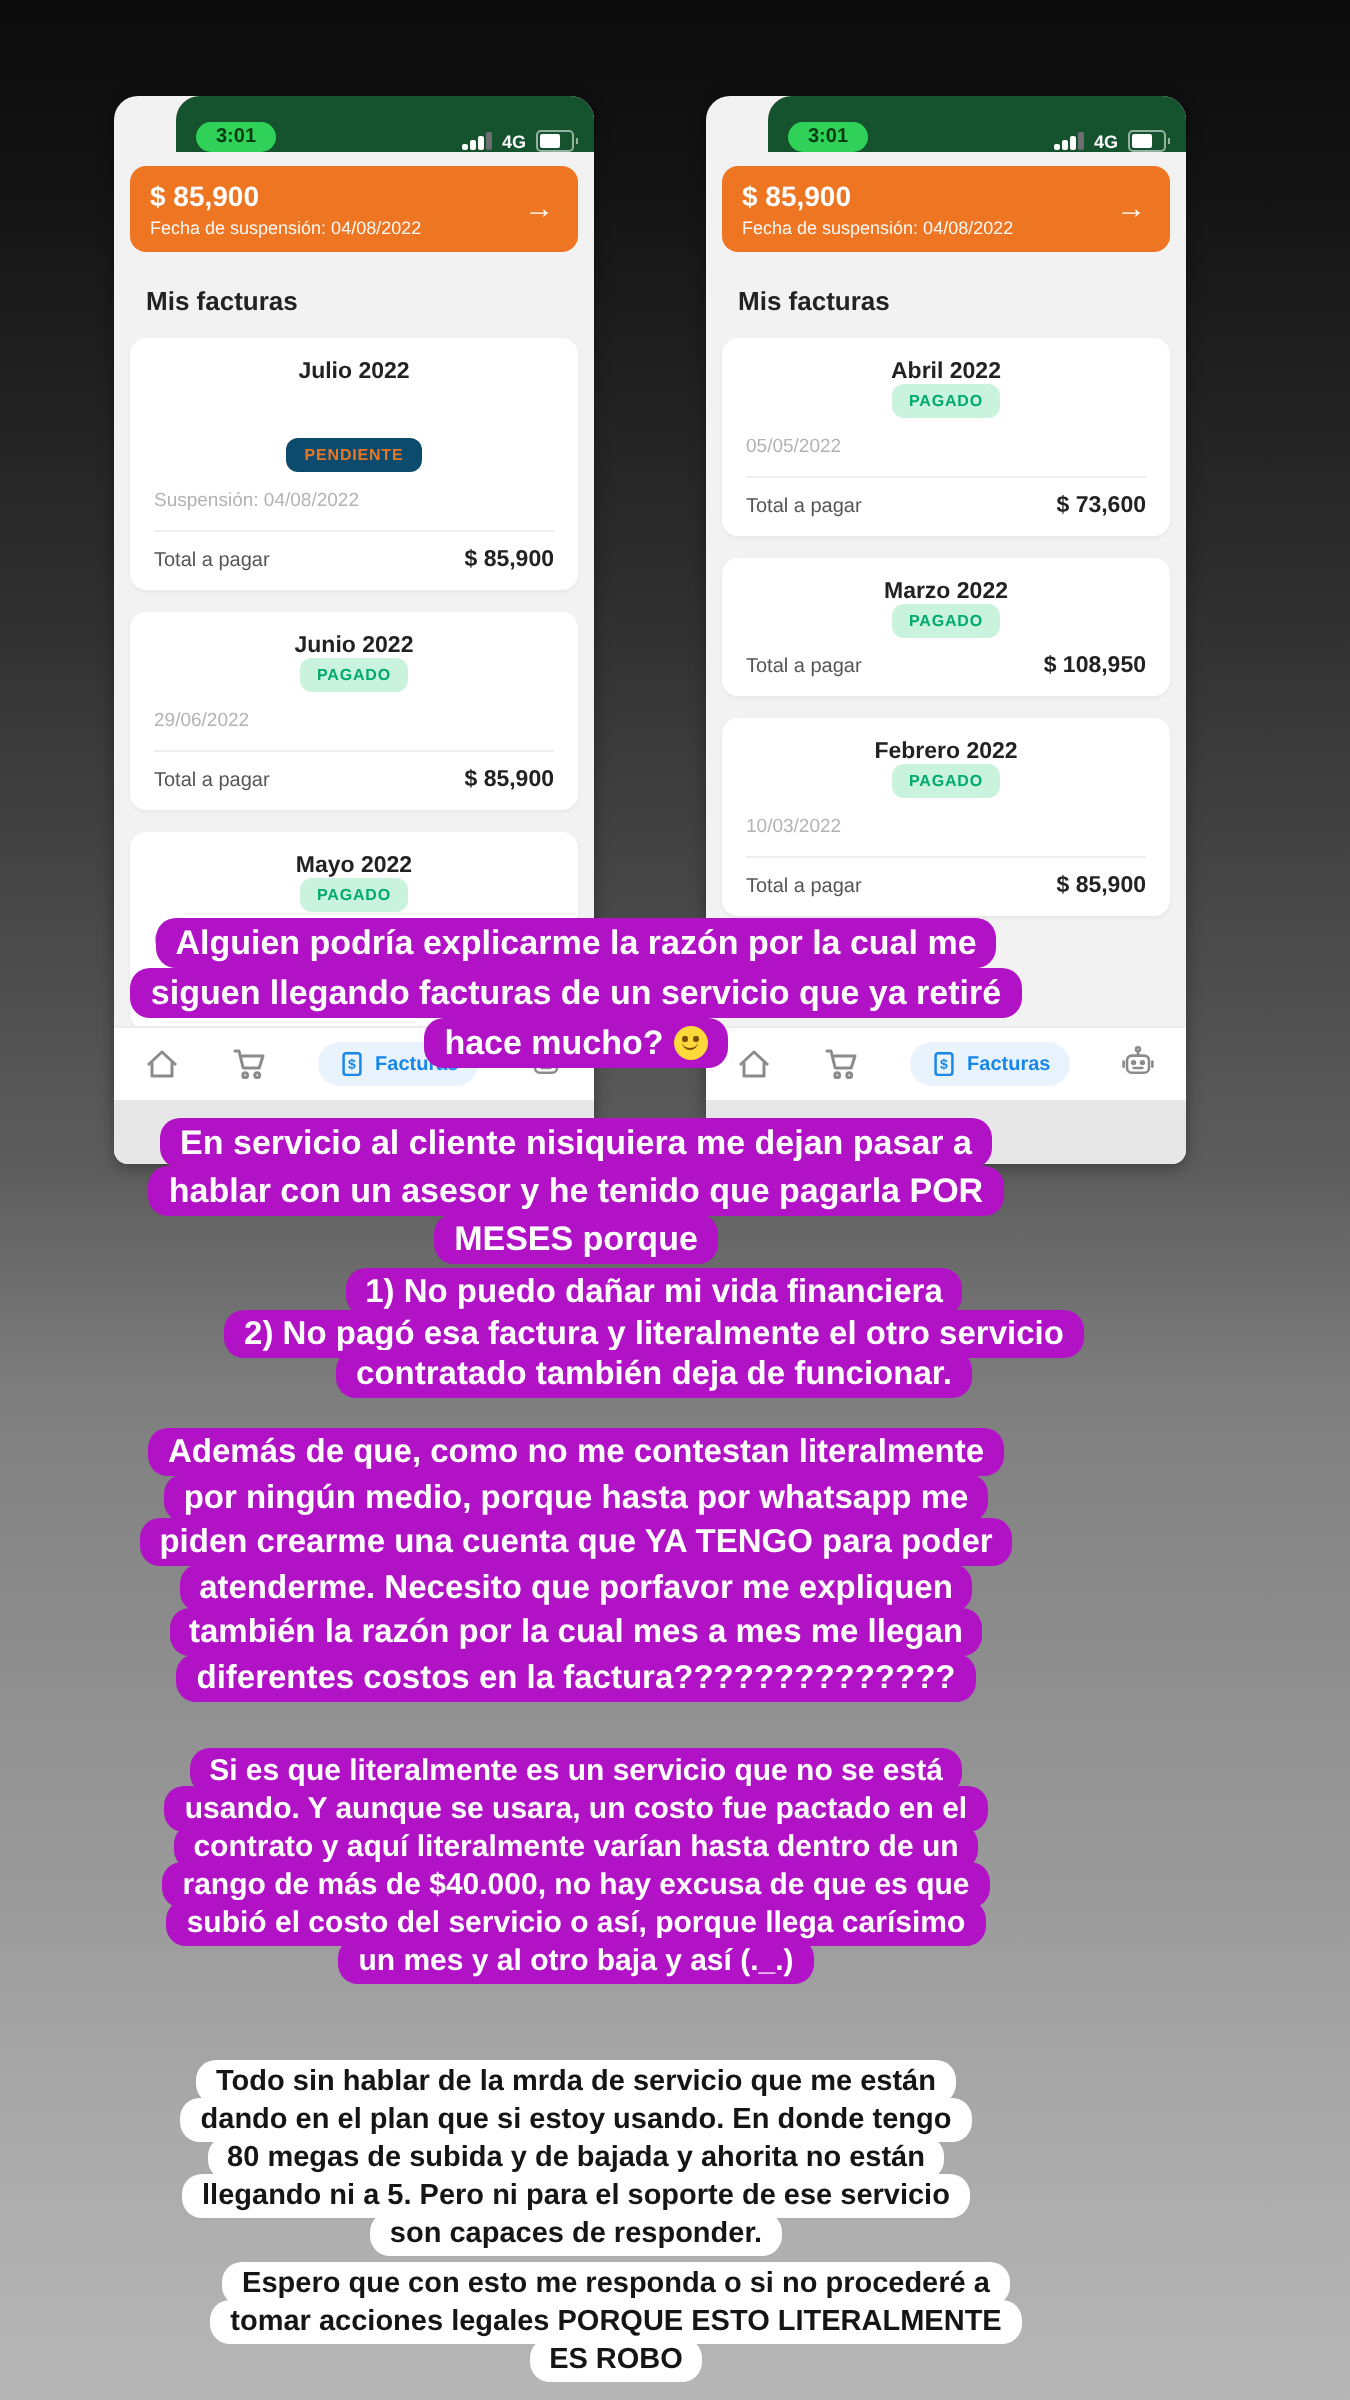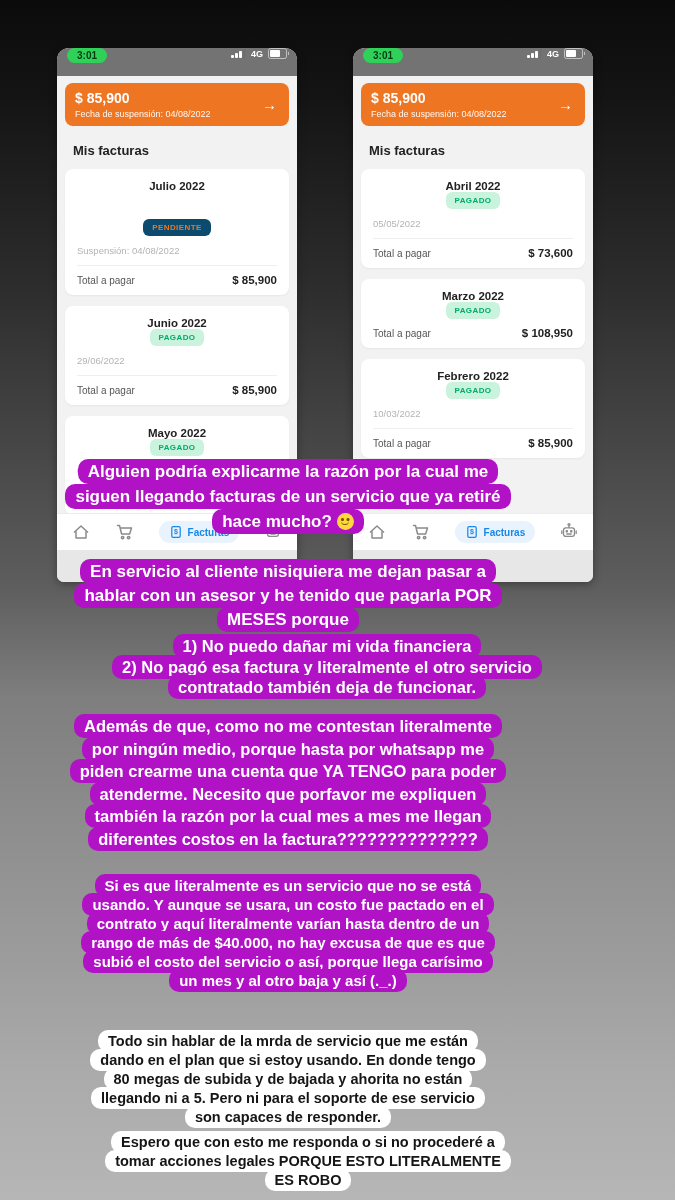--- a/index.html
+++ b/index.html
@@ -3,22 +3,22 @@
 <meta charset="utf-8">
 <style>
   html,body{margin:0;padding:0;background:#222;}
   .canvas{position:relative;width:675px;height:1200px;overflow:hidden;
     font-family:"Liberation Sans",sans-serif;
     background:linear-gradient(180deg,#0b0b0b 0%,#141414 8%,#2d2d2d 24%,#484848 38%,#5e5e5e 49%,#7e7e7e 58%,#8f8f8f 70%,#9c9c9c 80%,#aaaaaa 89%,#b6b6b6 100%);}
   
   .phone{position:absolute;top:48px;width:240px;height:534px;background:#f2f2f2;
     border-radius:12px 12px 7px 7px;z-index:1;box-shadow:0 2px 8px rgba(0,0,0,.35);}
   .phone.left{left:57px}.phone.right{left:353px}
-  .statusbar{height:28px;background:#737373;border-radius:12px 12px 0 0;display:flex;
-    align-items:flex-start;justify-content:space-between;padding:0 10px;}
+  .statusbar{height:28px;background:#14532d;border-radius:12px 12px 0 0;display:flex;
+    align-items:flex-end;justify-content:space-between;padding:0 10px;margin-left:31px;}
   .timepill{background:#2fd158;color:#073c12;font-size:10px;font-weight:bold;
     padding:2px 10px;border-radius:10px;}
   .sb-right{display:flex;align-items:center;gap:5px;}
   .sig{display:flex;align-items:flex-end;gap:1.5px;height:9px;}
   .sig i{display:block;width:2.5px;background:#fff;border-radius:1px;}
   .sig i:nth-child(1){height:3px}.sig i:nth-child(2){height:5px}
   .sig i:nth-child(3){height:7px}.sig i:nth-child(4){height:9px;background:#6f6f6f}
   .net{color:#fff;font-size:9px;font-weight:bold;}
   .batt{width:17px;height:9px;border:1px solid rgba(255,255,255,.55);border-radius:2.5px;position:relative;}
   .batt::before{content:"";position:absolute;left:1px;top:1px;bottom:1px;width:10px;background:#fff;border-radius:1px;}

